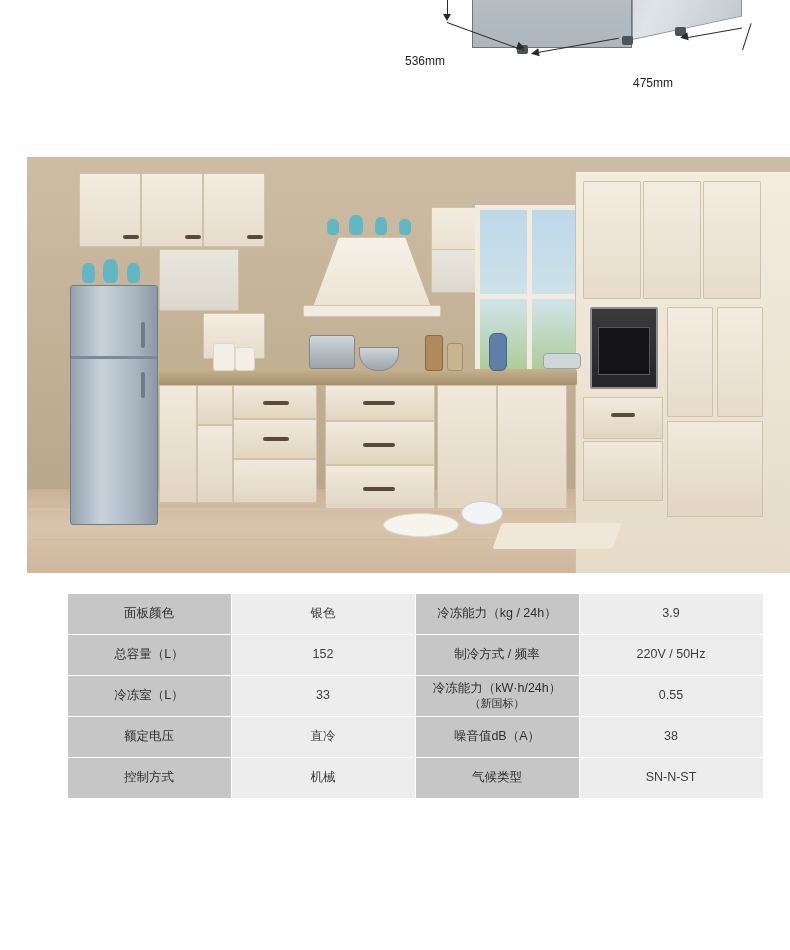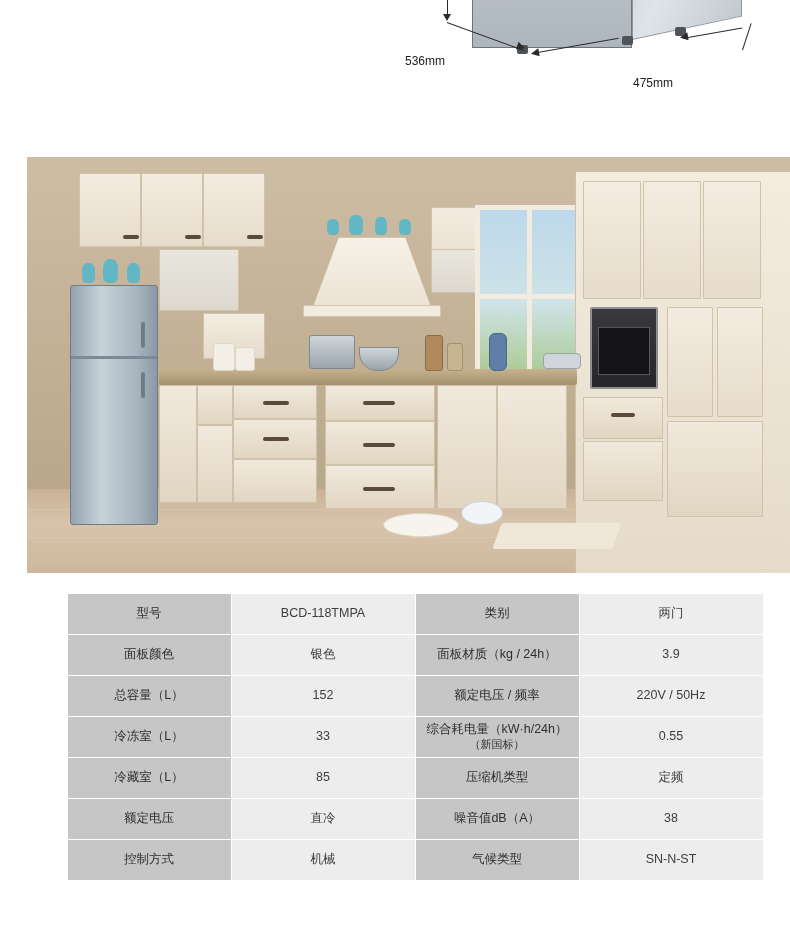--- a/index.html
+++ b/index.html
@@ -457,48 +457,36 @@
       <div class="rug"></div>
       <div class="plate"></div>
       <div class="bowl"></div>
     </div>
   </div>
 
   <div class="spec-wrap">
     <table class="spec">
       <tbody>
         <tr>
-          <td class="k">型号</td>
-          <td class="v">BCD-118TMPA</td>
-          <td class="k"><span>类别</span><span class="sub"></span></td>
-          <td class="v">两门</td>
-        </tr>
-        <tr>
           <td class="k">面板颜色</td>
           <td class="v">银色</td>
-          <td class="k"><span>面板材质（kg / 24h）</span><span class="sub"></span></td>
+          <td class="k"><span>冷冻能力（kg / 24h）</span><span class="sub"></span></td>
           <td class="v">3.9</td>
         </tr>
         <tr>
           <td class="k">总容量（L）</td>
           <td class="v">152</td>
-          <td class="k"><span>额定电压 / 频率</span><span class="sub"></span></td>
+          <td class="k"><span>制冷方式 / 频率</span><span class="sub"></span></td>
           <td class="v">220V / 50Hz</td>
         </tr>
         <tr>
           <td class="k">冷冻室（L）</td>
           <td class="v">33</td>
-          <td class="k"><span>综合耗电量（kW·h/24h）</span><span class="sub">（新国标）</span></td>
+          <td class="k"><span>冷冻能力（kW·h/24h）</span><span class="sub">（新国标）</span></td>
           <td class="v">0.55</td>
-        </tr>
-        <tr>
-          <td class="k">冷藏室（L）</td>
-          <td class="v">85</td>
-          <td class="k"><span>压缩机类型</span><span class="sub"></span></td>
-          <td class="v">定频</td>
         </tr>
         <tr>
           <td class="k">额定电压</td>
           <td class="v">直冷</td>
           <td class="k"><span>噪音值dB（A）</span><span class="sub"></span></td>
           <td class="v">38</td>
         </tr>
         <tr>
           <td class="k">控制方式</td>
           <td class="v">机械</td>

